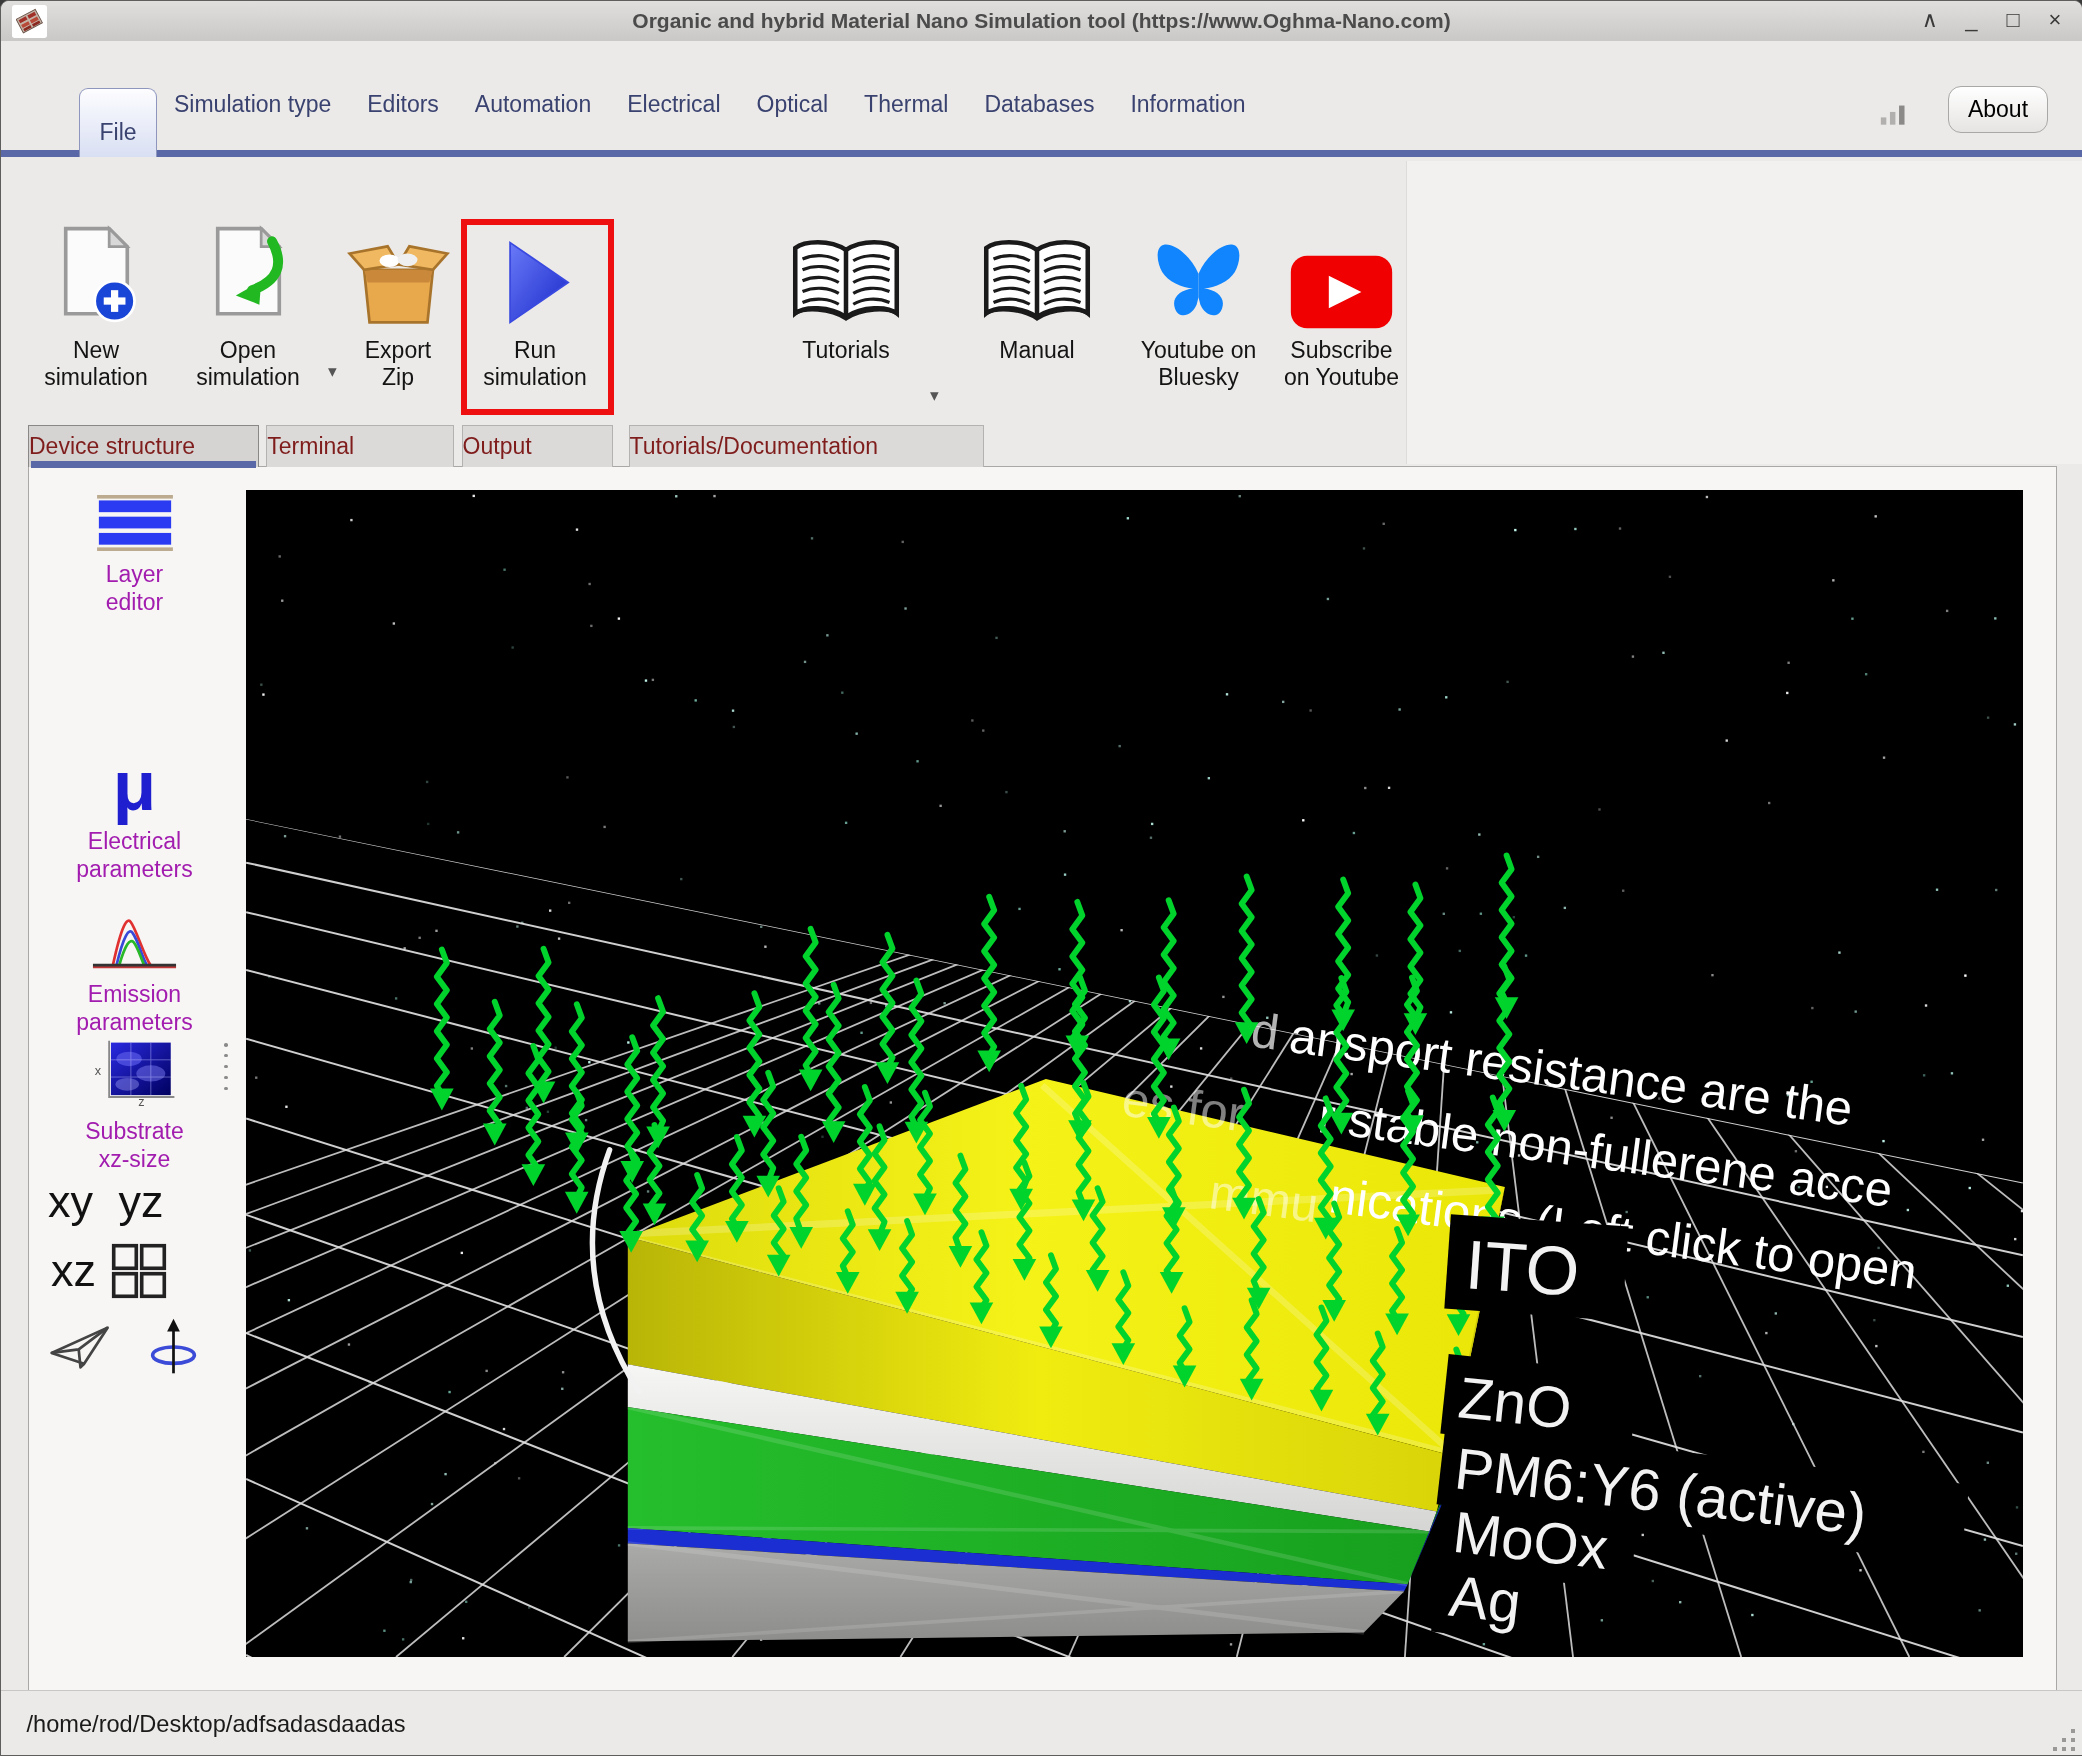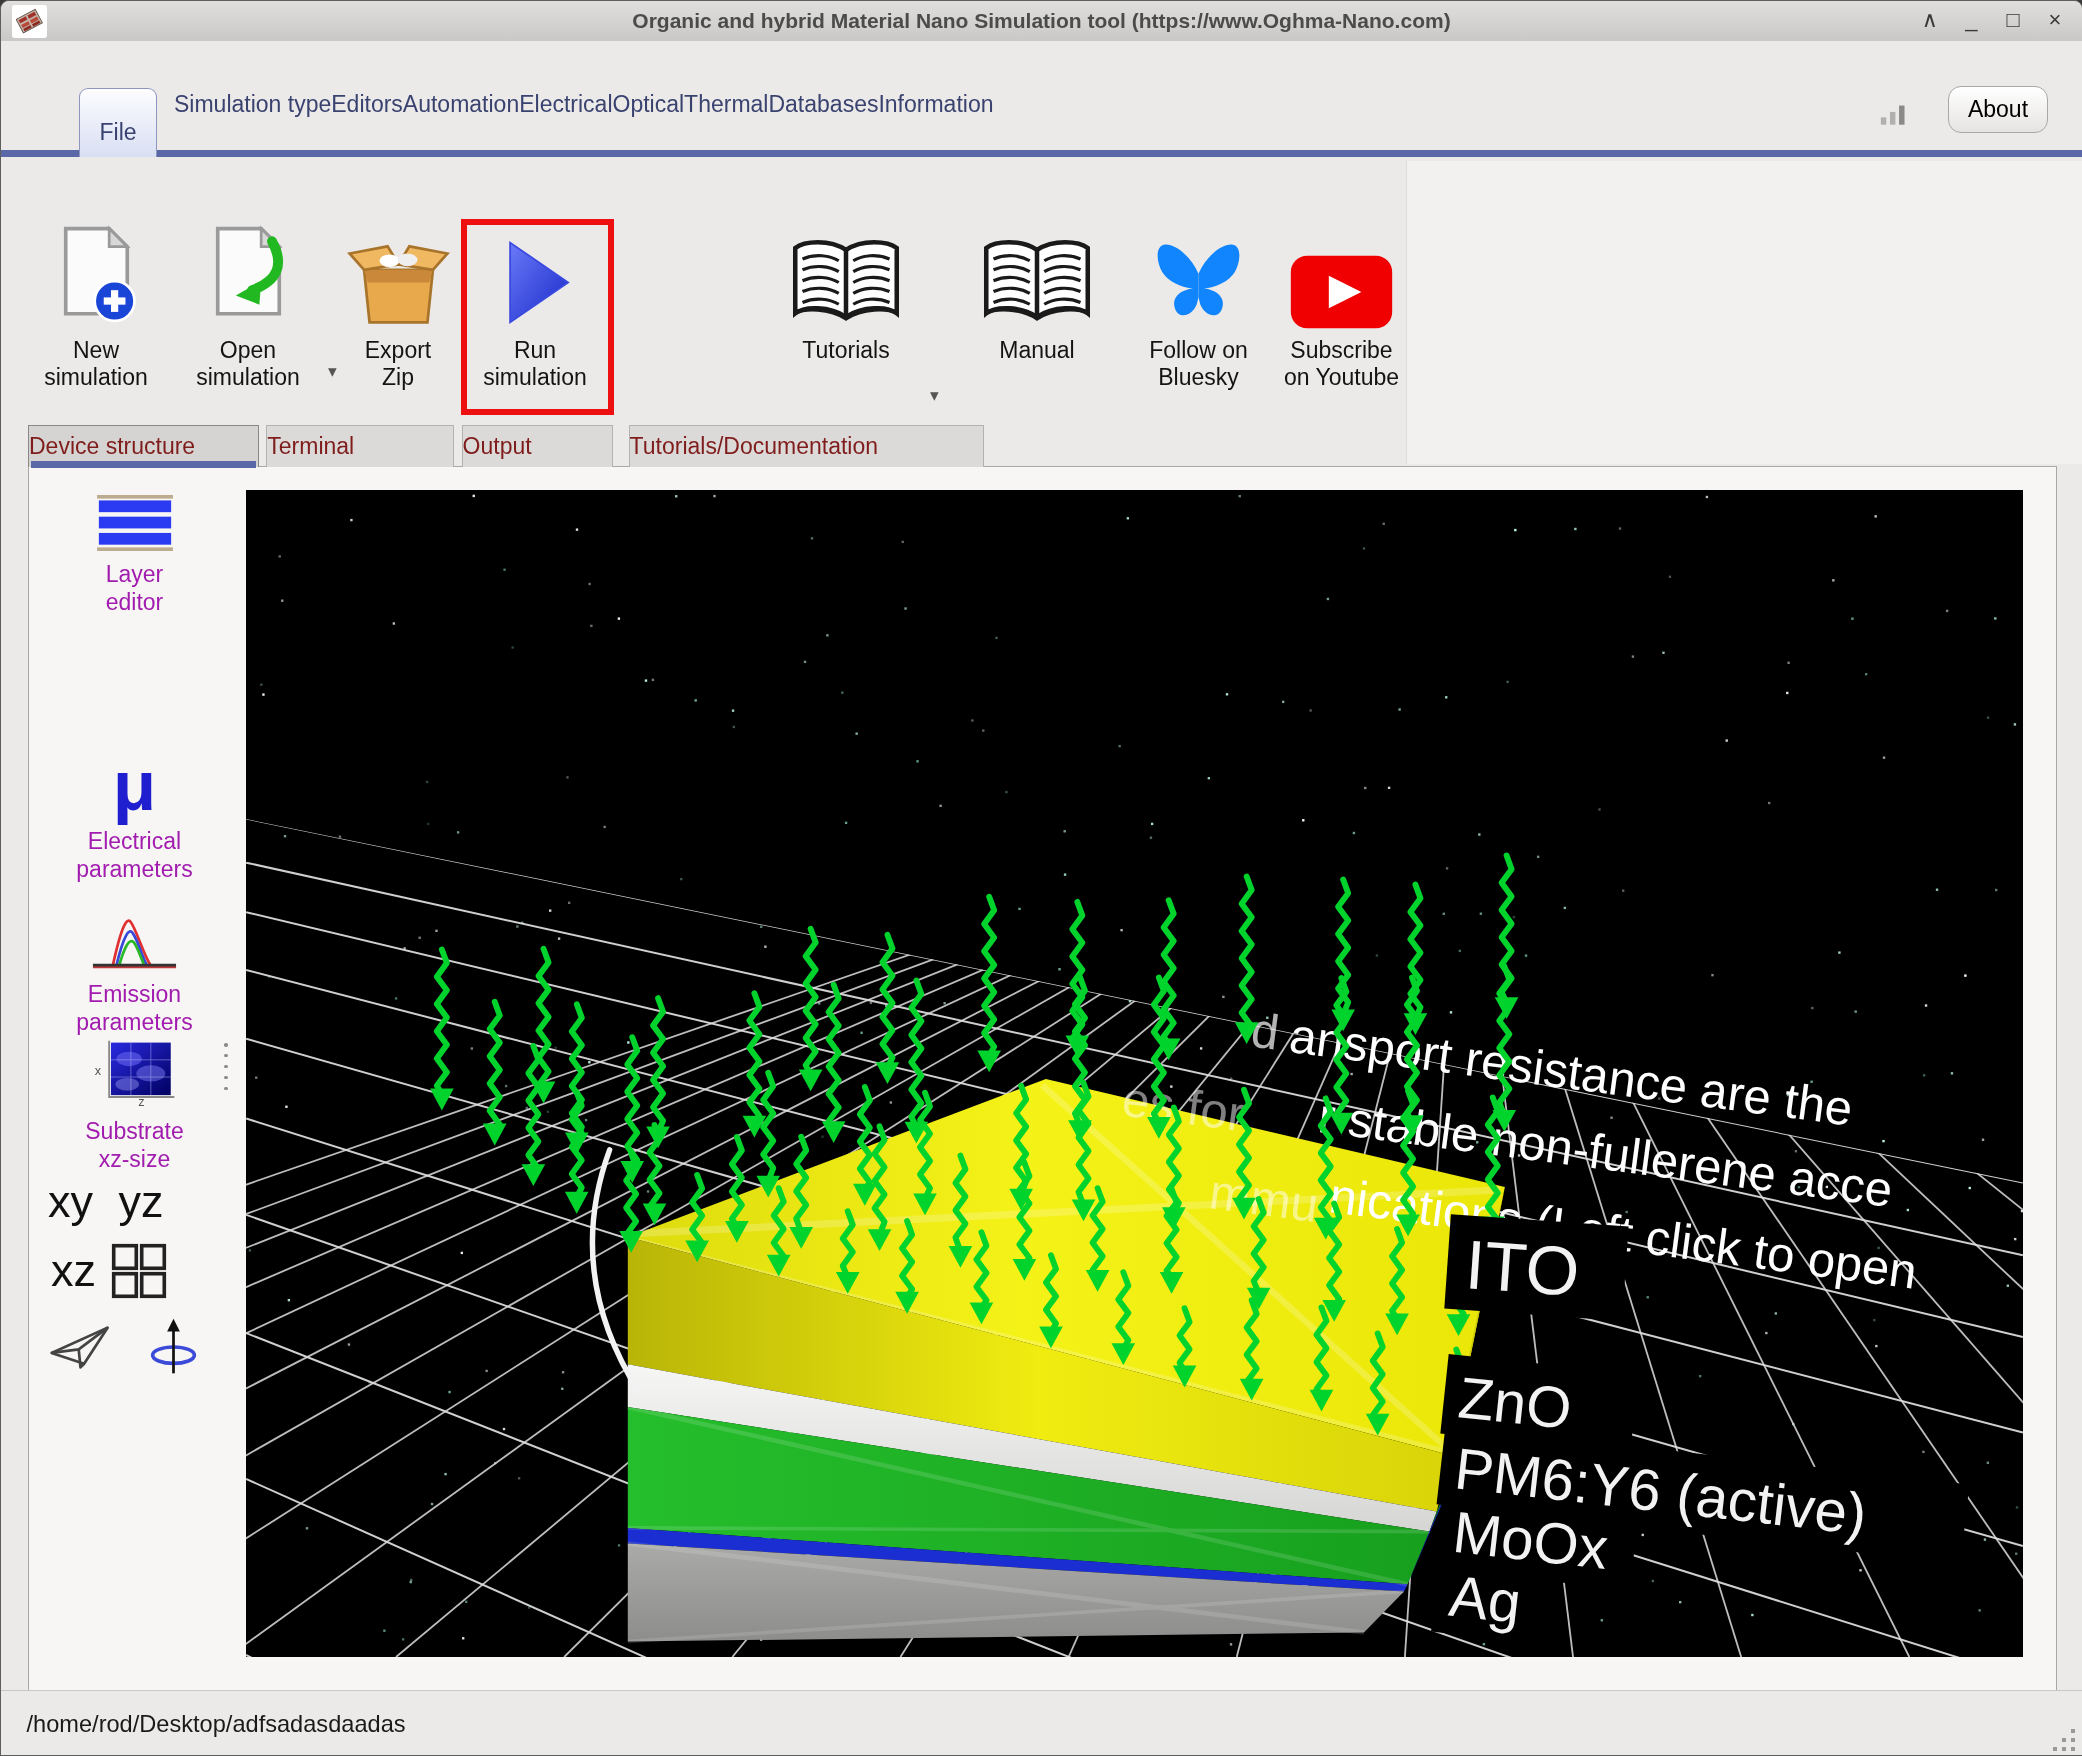--- a/index.html
+++ b/index.html
@@ -9,21 +9,21 @@
   .titlebar{position:absolute;left:0;top:0;right:0;height:40px;background:linear-gradient(#E0DFDD,#C9C8C6);border-bottom:0.9px solid #a8a6a4;border-radius:8.2px 8.2px 0 0;}
   .app-icon{position:absolute;left:11px;top:3.6px;width:35px;height:33px;background:#fff;border-radius:2.7px;display:flex;align-items:center;justify-content:center;}
   .title-text{position:absolute;left:0;right:0;top:8.2px;text-align:center;font-size:21px;font-weight:bold;color:#4b4b4b;}
   .win-controls{position:absolute;right:12.7px;top:3.6px;display:flex;gap:12.7px;}
   .win-btn{width:29px;height:31px;display:flex;align-items:center;justify-content:center;font-size:22px;color:#3a3a3a;}
   
   .ribbon{position:absolute;left:0;top:40px;right:0;height:383px;background:#ECEAE8;}
   .ribbon-right{position:absolute;left:1405px;top:120px;right:0;height:303px;background:#F2F1EF;border-left:0.9px solid #dedcda;}
   .menu-row{position:absolute;left:0;top:0;right:0;height:118px;}
   .blue-bar{position:absolute;left:0;top:109px;right:0;height:7.3px;background:#5A68A8;z-index:1;}
-  .menu-items{position:absolute;left:173px;top:50px;display:flex;z-index:2;}
+  .menu-items{position:absolute;left:173px;top:50px;display:flex;gap:36px;z-index:2;}
   .menu-item{font-size:23px;color:#3A4370;white-space:nowrap;}
   .file-tab{position:absolute;left:78px;top:47px;width:78px;height:69px;background:linear-gradient(#FDFDFF,#D9DFF3);border:1.8px solid #8F96BE;border-bottom:none;border-radius:9px 9px 0 0;z-index:3;display:flex;align-items:flex-end;justify-content:center;padding-bottom:11px;box-sizing:border-box;font-size:23px;color:#3A4370;}
   .about-btn{position:absolute;left:1947px;top:45px;width:98px;height:45px;background:linear-gradient(#ffffff,#e6e4e2);border:0.9px solid #a8a8a6;border-radius:13px;display:flex;align-items:center;justify-content:center;font-size:23px;color:#000;z-index:2;}
   .signal-icon{position:absolute;left:1878px;top:60px;z-index:2;}
   .toolbar{position:absolute;left:0;top:133px;right:0;height:245px;}
   .tbtn{position:absolute;top:45px;width:136px;height:196px;display:flex;flex-direction:column;}
   .tb-ic{height:111px;display:flex;align-items:flex-end;justify-content:center;}
   .tb-label{margin-top:7.3px;font-size:23px;line-height:27px;text-align:center;color:#141414;white-space:pre-line;}
   .caret{position:absolute;font-size:17.3px;color:#555;}
   .red-frame{position:absolute;left:460px;top:45px;width:153px;height:196px;border:6.4px solid #EE1010;box-sizing:border-box;z-index:4;}
@@ -212,21 +212,21 @@
         <div class="tb-label">Manual</div>
       </div>
 
       <div class="tbtn" style="left:1125px;width:145px">
         <div class="tb-ic">
             <svg width="95" height="89" viewBox="0 0 104 98">
           <path d="M52 36 C 42 14 24 2 14 4 C 4 6 6 24 12 34 C 18 44 34 52 46 52 C 32 54 22 62 26 74 C 30 86 44 84 50 70 L52 62 Z" fill="#1185FE"></path>
           <path d="M52 36 C 62 14 80 2 90 4 C 100 6 98 24 92 34 C 86 44 70 52 58 52 C 72 54 82 62 78 74 C 74 86 60 84 54 70 L52 62 Z" fill="#1185FE"></path>
         </svg>
           </div>
-        <div class="tb-label">Follow on
+        <div class="tb-label">Youtube on
 Bluesky</div>
       </div>
 
       <div class="tbtn" style="left:1268px;width:145px">
         <div class="tb-ic">
             <svg width="105" height="76" viewBox="0 0 116 84">
           <rect x="2" y="2" width="112" height="80" rx="18" fill="#F00000"></rect>
           <polygon points="44,24 44,60 80,42" fill="#fff"></polygon>
         </svg>
           </div>

